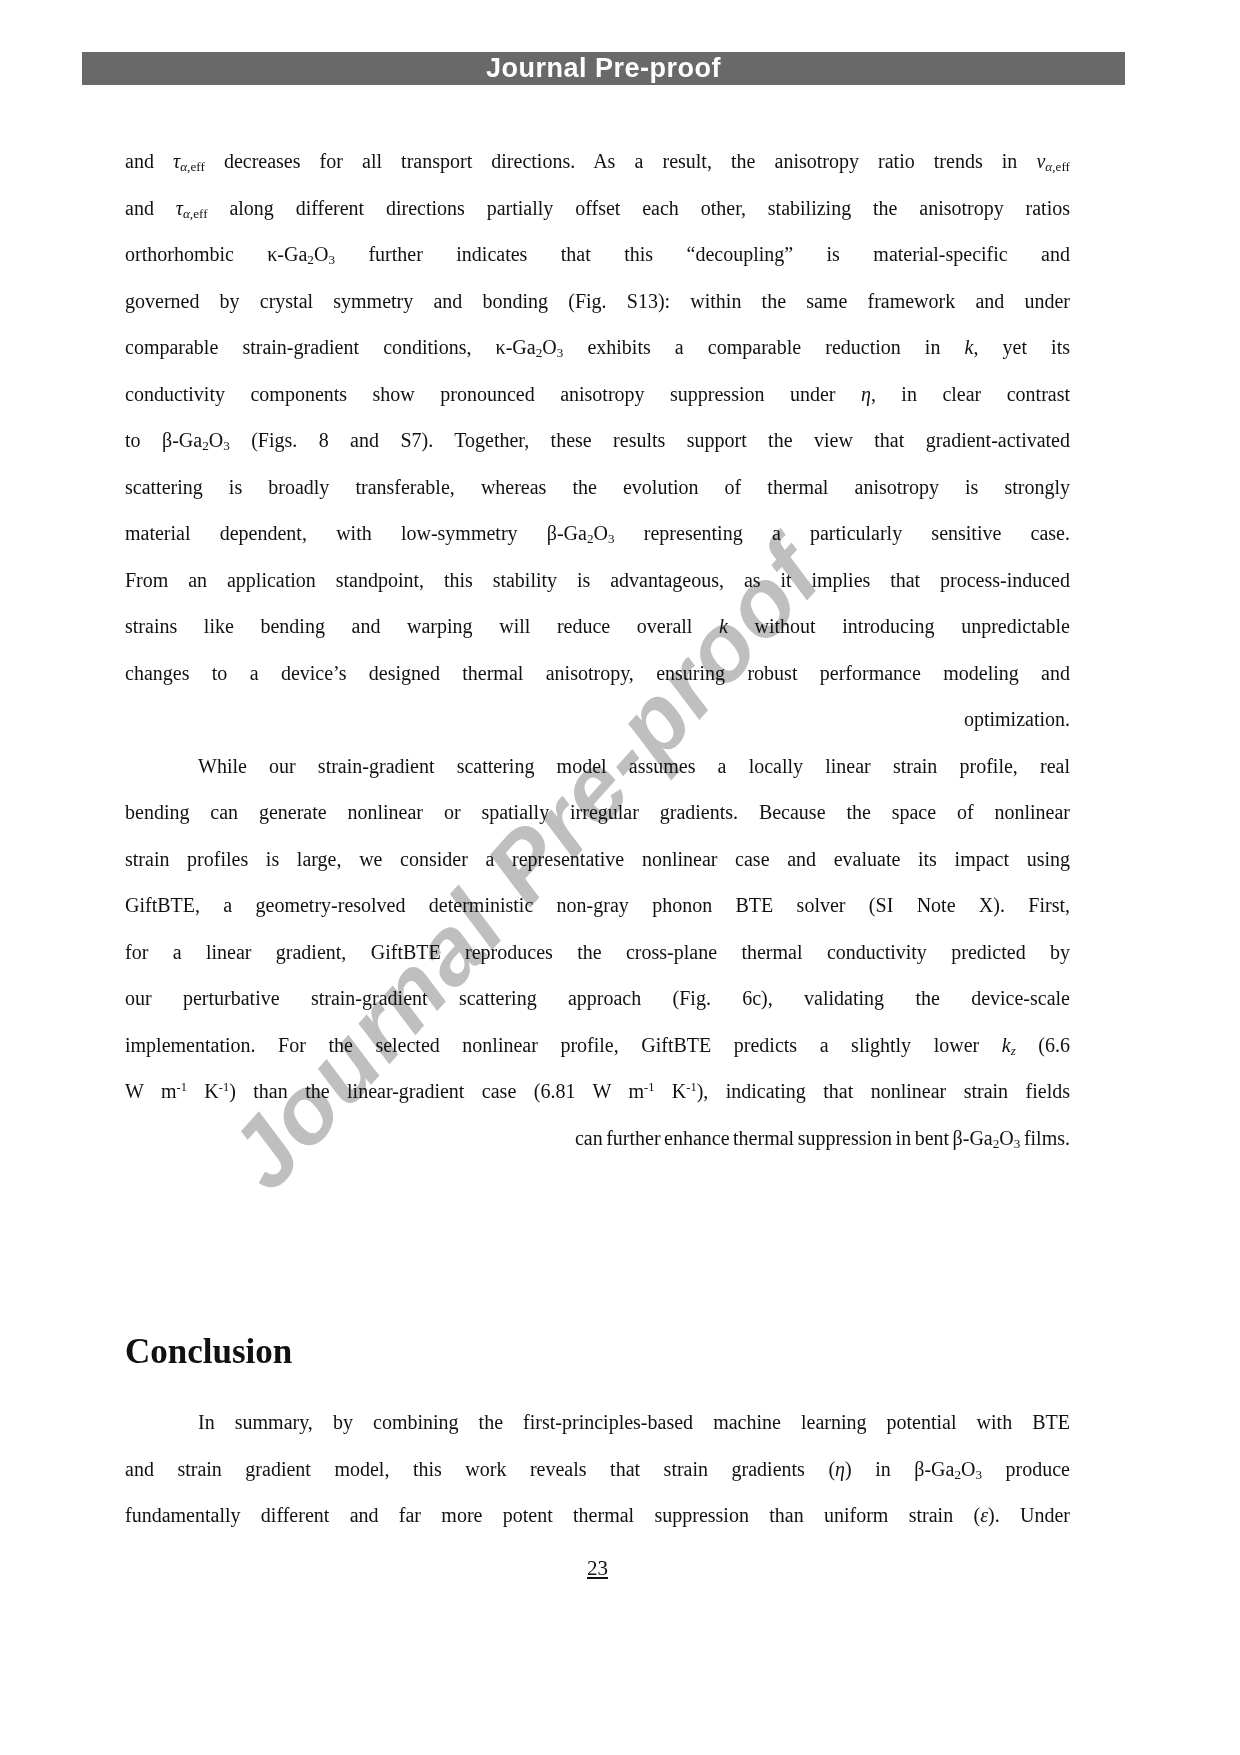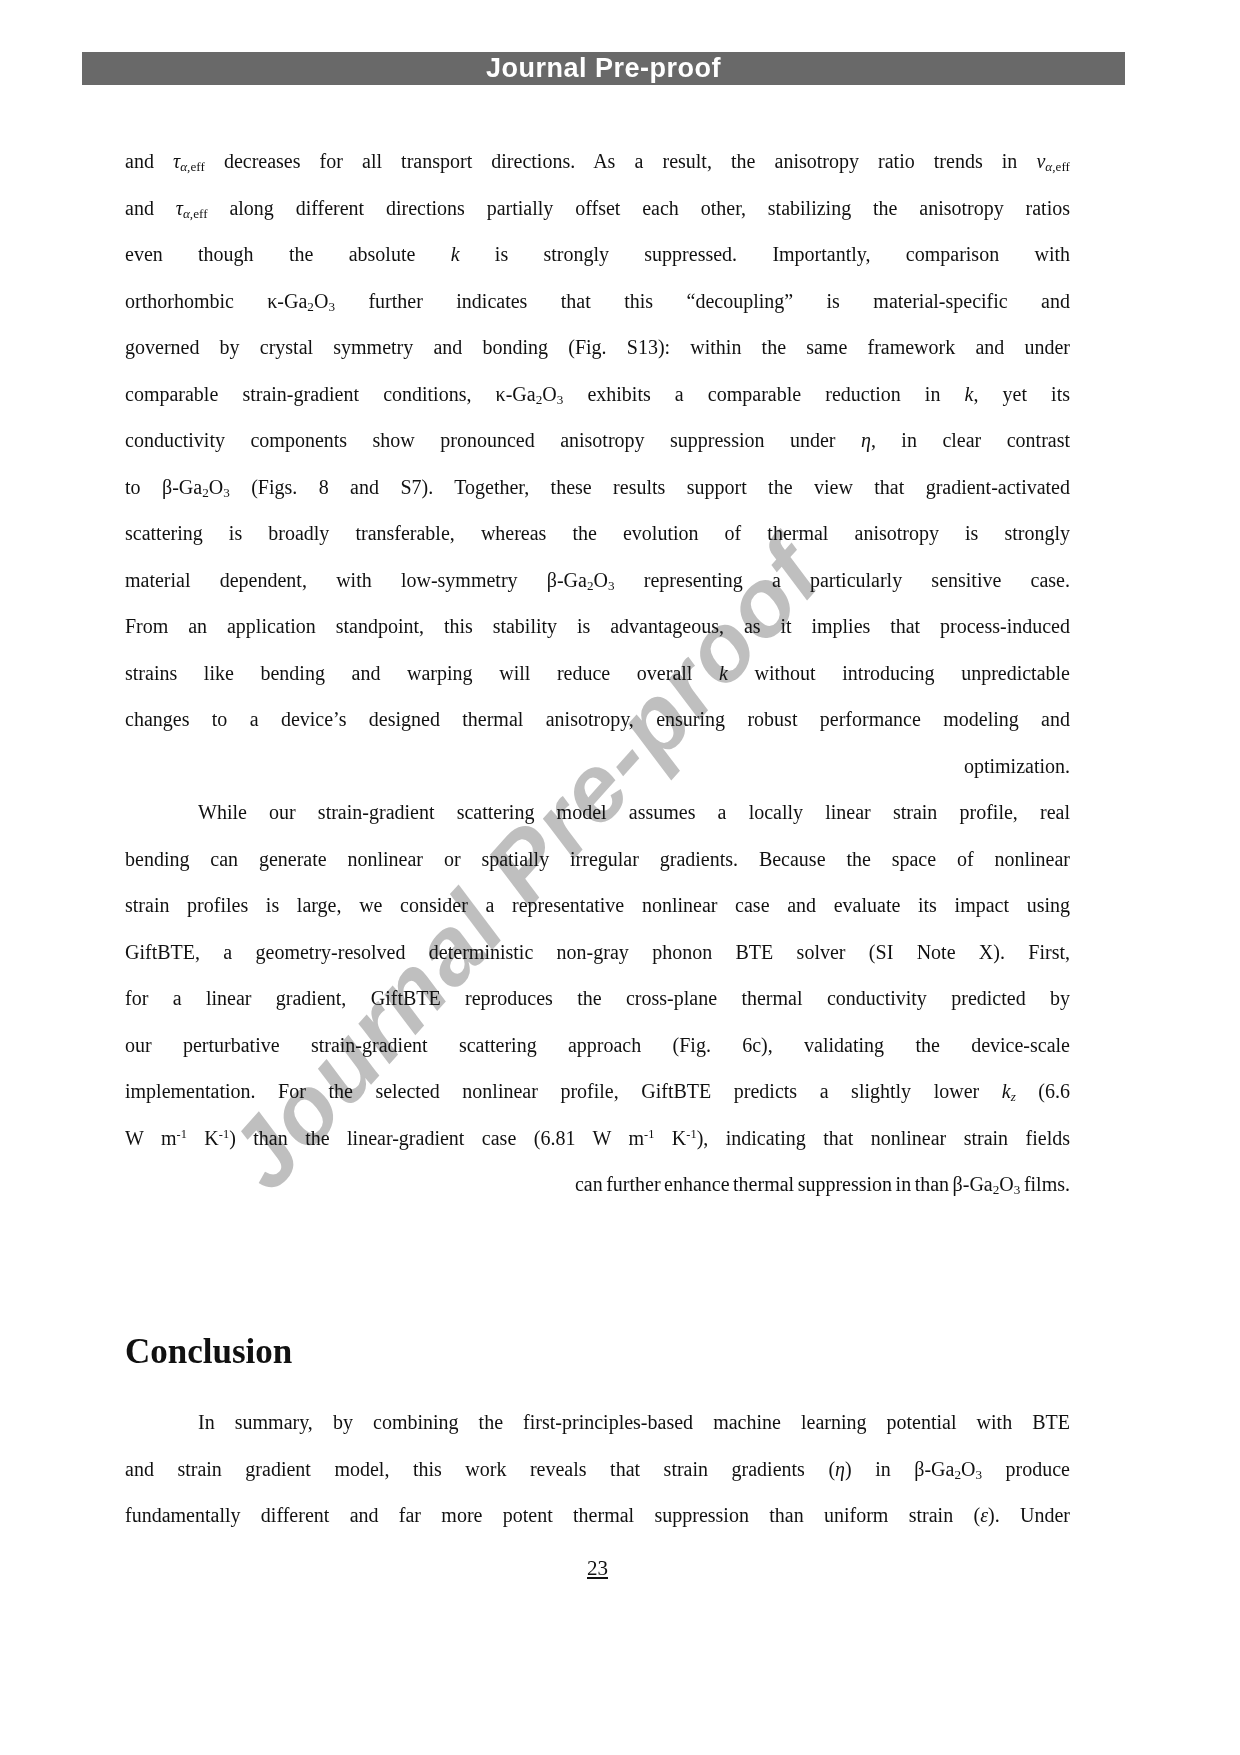--- a/index.html
+++ b/index.html
@@ -53,41 +53,40 @@
 
   <div class="banner">
     <span>Journal Pre-proof</span>
   </div>
 
   <div class="watermark">Journal Pre-proof</div>
 
   <div class="body-block" id="para-block-1">
       <div class="line jst"><span>and </span><span class="it">τ</span><span class="sb it">α</span><span class="sb">,eff</span><span> decreases for all transport directions. As a result, the anisotropy ratio trends in </span><span class="it">v</span><span class="sb it">α</span><span class="sb">,eff</span></div>
       <div class="line jst"><span>and </span><span class="it">τ</span><span class="sb it">α</span><span class="sb">,eff</span><span> along different directions partially offset each other, stabilizing the anisotropy ratios</span></div>
-      <div class="line jst"><span>even though the absolute </span><span class="it">k</span><span> is strongly suppressed. Importantly, comparison with</span></div>
       <div class="line jst"><span>orthorhombic κ-Ga</span><span class="sb">2</span><span>O</span><span class="sb">3</span><span> further indicates that this “decoupling” is material-specific and</span></div>
       <div class="line jst"><span>governed by crystal symmetry and bonding (Fig. S13): within the same framework and under</span></div>
       <div class="line jst"><span>comparable strain-gradient conditions, κ-Ga</span><span class="sb">2</span><span>O</span><span class="sb">3</span><span> exhibits a comparable reduction in </span><span class="it">k</span><span>, yet its</span></div>
       <div class="line jst"><span>conductivity components show pronounced anisotropy suppression under </span><span class="it">η</span><span>, in clear contrast</span></div>
       <div class="line jst"><span>to β-Ga</span><span class="sb">2</span><span>O</span><span class="sb">3</span><span> (Figs. 8 and S7). Together, these results support the view that gradient-activated</span></div>
       <div class="line jst"><span>scattering is broadly transferable, whereas the evolution of thermal anisotropy is strongly</span></div>
       <div class="line jst"><span>material dependent, with low-symmetry β-Ga</span><span class="sb">2</span><span>O</span><span class="sb">3</span><span> representing a particularly sensitive case.</span></div>
       <div class="line jst"><span>From an application standpoint, this stability is advantageous, as it implies that process-induced</span></div>
       <div class="line jst"><span>strains like bending and warping will reduce overall </span><span class="it">k</span><span> without introducing unpredictable</span></div>
       <div class="line jst"><span>changes to a device’s designed thermal anisotropy, ensuring robust performance modeling and</span></div>
       <div class="line"><span>optimization.</span></div>
       <div class="line jst ind"><span>While our strain-gradient scattering model assumes a locally linear strain profile, real</span></div>
       <div class="line jst"><span>bending can generate nonlinear or spatially irregular gradients. Because the space of nonlinear</span></div>
       <div class="line jst"><span>strain profiles is large, we consider a representative nonlinear case and evaluate its impact using</span></div>
       <div class="line jst"><span>GiftBTE, a geometry-resolved deterministic non-gray phonon BTE solver (SI Note X). First,</span></div>
       <div class="line jst"><span>for a linear gradient, GiftBTE reproduces the cross-plane thermal conductivity predicted by</span></div>
       <div class="line jst"><span>our perturbative strain-gradient scattering approach (Fig. 6c), validating the device-scale</span></div>
       <div class="line jst"><span>implementation. For the selected nonlinear profile, GiftBTE predicts a slightly lower </span><span class="it">k</span><span class="sb it">z</span><span> (6.6</span></div>
       <div class="line jst"><span>W m</span><span class="sp">-1</span><span> K</span><span class="sp">-1</span><span>) than the linear-gradient case (6.81 W m</span><span class="sp">-1</span><span> K</span><span class="sp">-1</span><span>), indicating that nonlinear strain fields</span></div>
-      <div class="line"><span>can further enhance thermal suppression in than β-Ga</span><span class="sb">2</span><span>O</span><span class="sb">3</span><span> films.</span></div>
+      <div class="line"><span>can further enhance thermal suppression in bent β-Ga</span><span class="sb">2</span><span>O</span><span class="sb">3</span><span> films.</span></div>
     </div>
 
   <div class="heading">Conclusion</div>
 
   <div class="body-block" id="para-block-2">
       <div class="line jst ind"><span>In summary, by combining the first-principles-based machine learning potential with BTE</span></div>
       <div class="line jst"><span>and strain gradient model, this work reveals that strain gradients (</span><span class="it">η</span><span>) in β-Ga</span><span class="sb">2</span><span>O</span><span class="sb">3</span><span> produce</span></div>
       <div class="line jst"><span>fundamentally different and far more potent thermal suppression than uniform strain (</span><span class="it">ε</span><span>). Under</span></div>
     </div>
 

